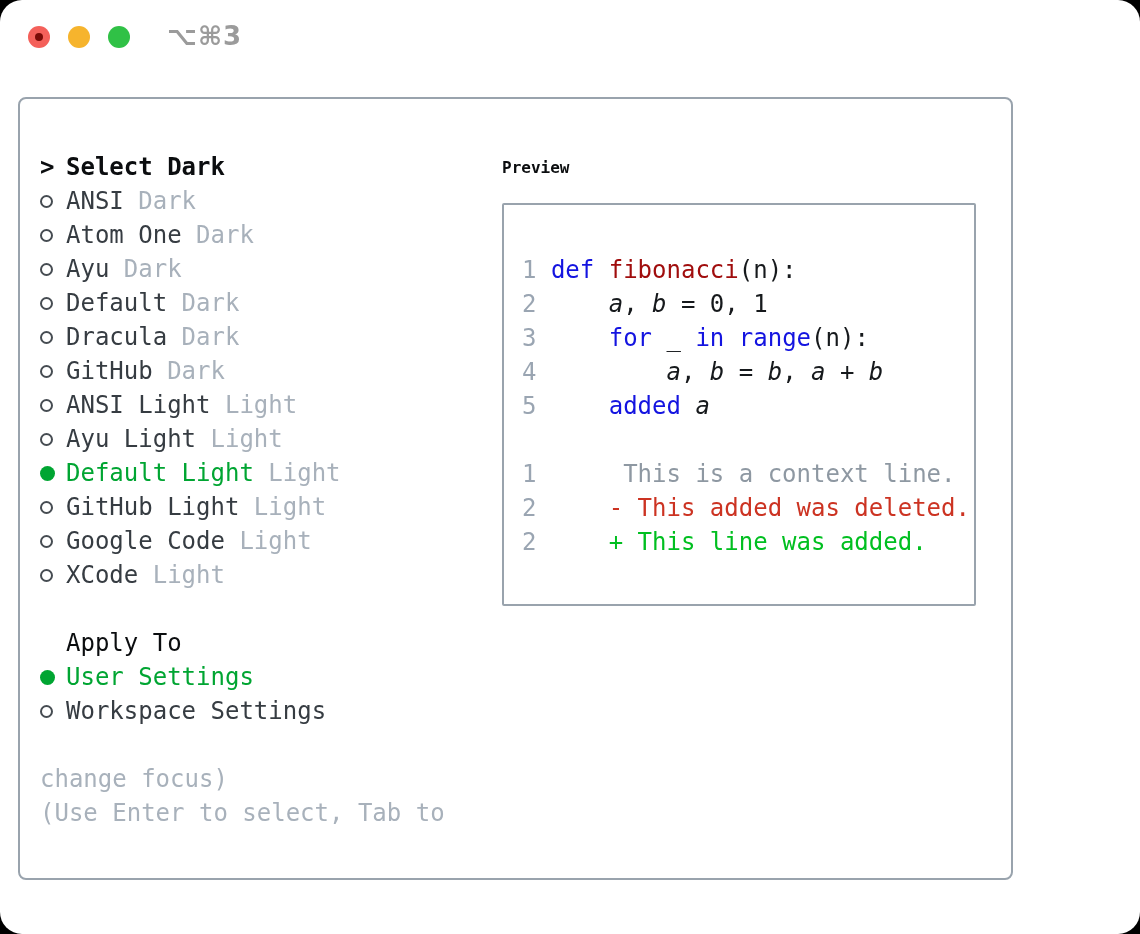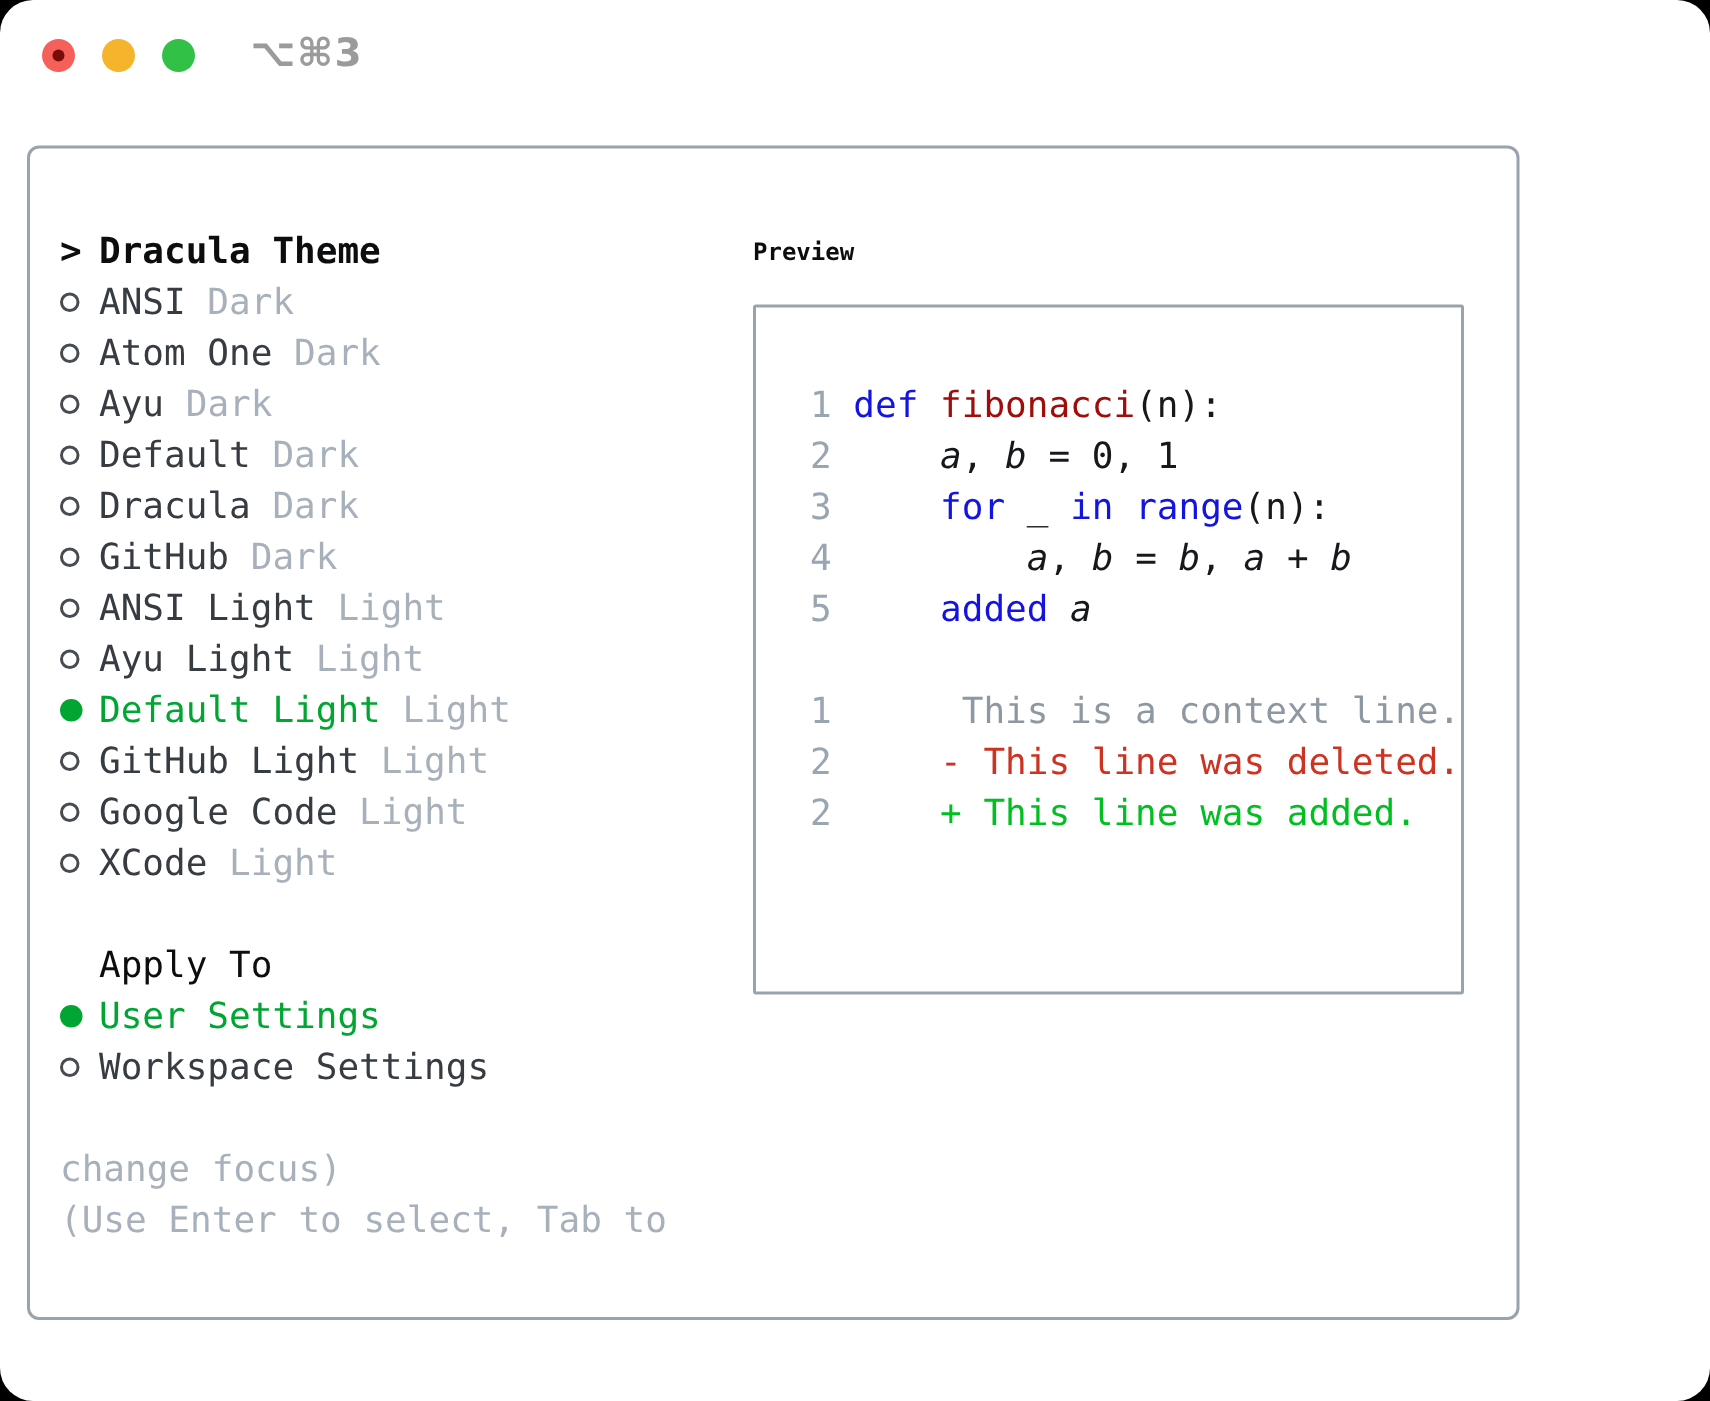--- a/index.html
+++ b/index.html
@@ -37,22 +37,22 @@
   .hdr{font-weight:bold;color:var(--header-black);}
   .hdr2{color:var(--header-black);text-align:right;}
   .dot-outline{width:13px;height:13px;border:2px solid #464c52;border-radius:50%;}
   .dot-filled{width:15px;height:15px;background:var(--accent-green);border-radius:50%;}
   .theme-name{color:var(--text-dark);}
   .theme-name.sel{color:var(--accent-green);}
   .variant{color:var(--muted);}
   .help-line{color:var(--muted);}
   
   .right-col{position:absolute;left:482px;top:51px;}
-  .preview-box{margin-top:19px;width:474px;height:460px;border:2px solid var(--border);
-         border-radius:2px;background:var(--window-bg);padding:48px 0 0 36px;overflow:hidden;}
+  .preview-box{margin-top:19px;width:474px;height:403px;border:2px solid var(--border);
+         border-radius:2px;background:var(--window-bg);padding:48px 0 0 18px;overflow:hidden;}
   .pline{height:34px;line-height:34px;white-space:pre;font-size:24px;}
   .c-num{color:var(--line-number);}
   .c-kw{color:var(--keyword-blue);}
   .c-fn{color:var(--function-red);}
   .c-var{color:var(--text);font-style:italic;}
   .c-p{color:var(--text);}
   .c-ctx{color:var(--context-gray);}
   .c-del{color:var(--deleted-red);}
   .c-add{color:var(--added-green);}
 </style>
@@ -68,21 +68,21 @@
     <span class="light yellow"></span>
     <span class="light green"></span>
     <span class="win-title">⌥⌘3</span>
   </div>
 
   <div class="panel">
 
     <div class="left-col">
       <div class="row">
         <span class="marker prompt">&gt;</span>
-        <span class="hdr">Dracula Theme</span>
+        <span class="hdr">Select Dark</span>
       </div>
       <div id="theme-items">
           <div class="row"><span class="marker"><span class="dot-outline"></span></span><span class="theme-name">ANSI</span><span class="variant"> Dark</span></div>
           <div class="row"><span class="marker"><span class="dot-outline"></span></span><span class="theme-name">Atom One</span><span class="variant"> Dark</span></div>
           <div class="row"><span class="marker"><span class="dot-outline"></span></span><span class="theme-name">Ayu</span><span class="variant"> Dark</span></div>
           <div class="row"><span class="marker"><span class="dot-outline"></span></span><span class="theme-name">Default</span><span class="variant"> Dark</span></div>
           <div class="row"><span class="marker"><span class="dot-outline"></span></span><span class="theme-name">Dracula</span><span class="variant"> Dark</span></div>
           <div class="row"><span class="marker"><span class="dot-outline"></span></span><span class="theme-name">GitHub</span><span class="variant"> Dark</span></div>
           <div class="row"><span class="marker"><span class="dot-outline"></span></span><span class="theme-name">ANSI Light</span><span class="variant"> Light</span></div>
           <div class="row"><span class="marker"><span class="dot-outline"></span></span><span class="theme-name">Ayu Light</span><span class="variant"> Light</span></div>
@@ -115,20 +115,20 @@
         <div id="code-lines">
             <div class="pline"><span class="c-num">1 </span><span class="c-kw">def</span><span class="c-p"> </span><span class="c-fn">fibonacci</span><span class="c-p">(n):</span></div>
             <div class="pline"><span class="c-num">2 </span><span class="c-p">    </span><span class="c-var">a</span><span class="c-p">, </span><span class="c-var">b</span><span class="c-p"> = 0, 1</span></div>
             <div class="pline"><span class="c-num">3 </span><span class="c-p">    </span><span class="c-kw">for</span><span class="c-p"> _ </span><span class="c-kw">in</span><span class="c-p"> </span><span class="c-kw">range</span><span class="c-p">(n):</span></div>
             <div class="pline"><span class="c-num">4 </span><span class="c-p">        </span><span class="c-var">a</span><span class="c-p">, </span><span class="c-var">b</span><span class="c-p"> = </span><span class="c-var">b</span><span class="c-p">, </span><span class="c-var">a</span><span class="c-p"> + </span><span class="c-var">b</span></div>
             <div class="pline"><span class="c-num">5 </span><span class="c-p">    </span><span class="c-kw">added</span><span class="c-p"> </span><span class="c-var">a</span></div>
           </div>
         <div class="pline"> </div>
         <div id="diff-lines">
             <div class="pline"><span class="c-num">1</span><span class="c-ctx">      This is a context line.</span></div>
-            <div class="pline"><span class="c-num">2</span><span class="c-del">     - This line was deleted.</span></div>
+            <div class="pline"><span class="c-num">2</span><span class="c-del">     - This added was deleted.</span></div>
             <div class="pline"><span class="c-num">2</span><span class="c-add">     + This line was added.</span></div>
           </div>
       </div>
     </div>
 
   </div>
 </div>
 
 </body></html>

